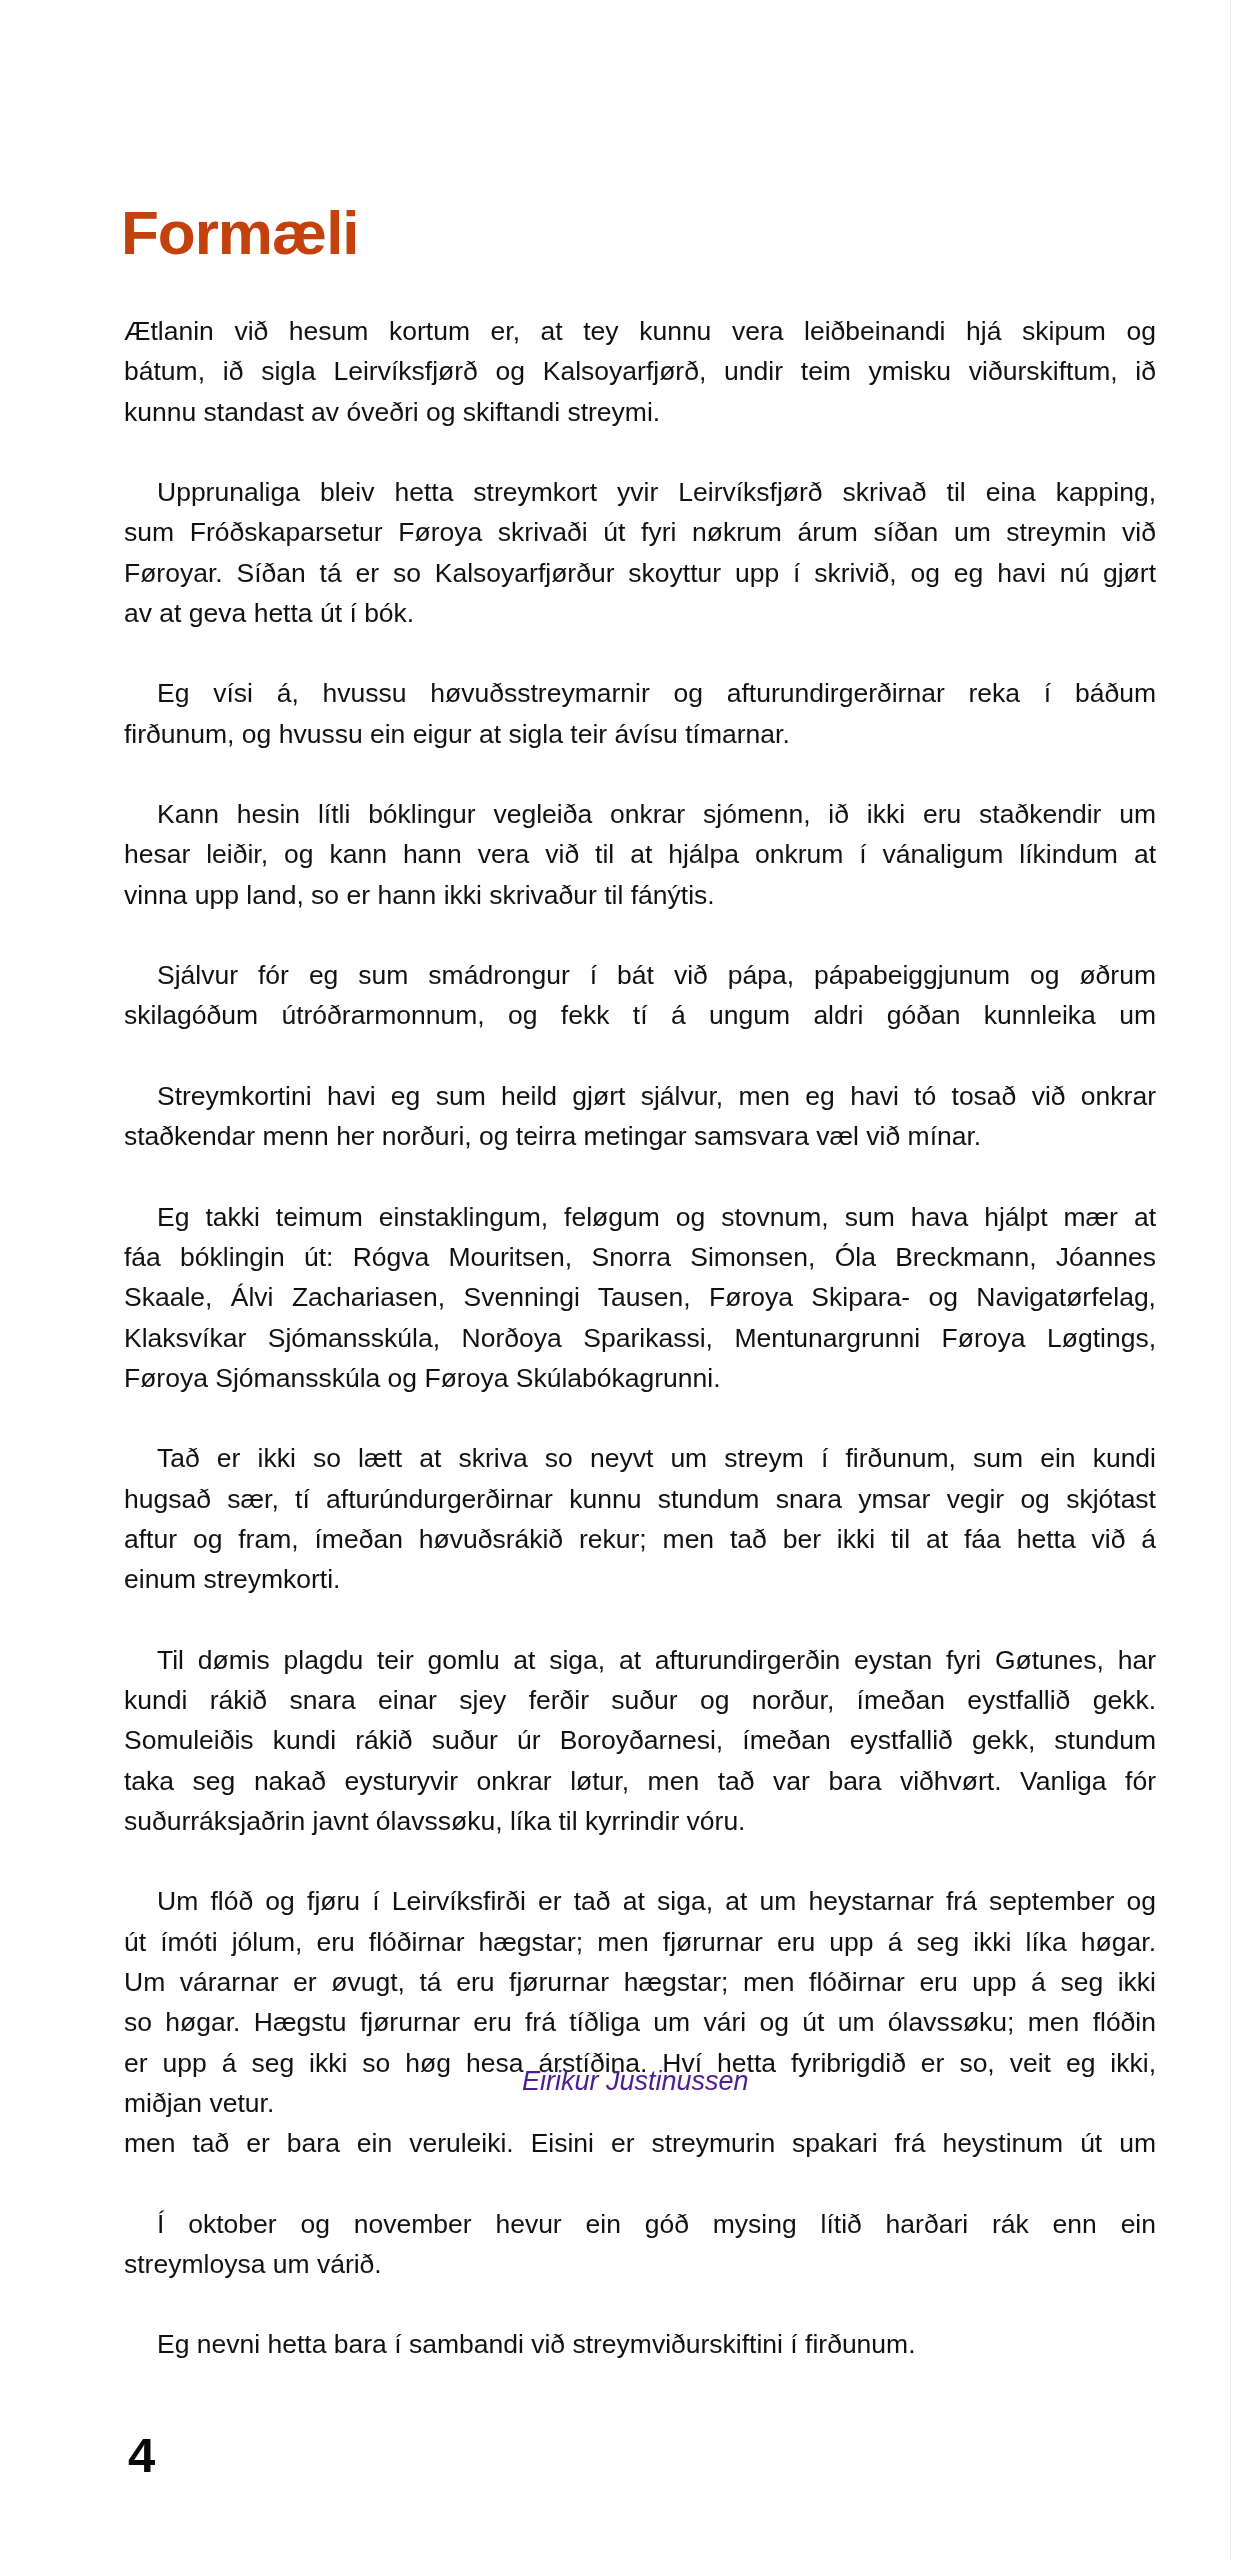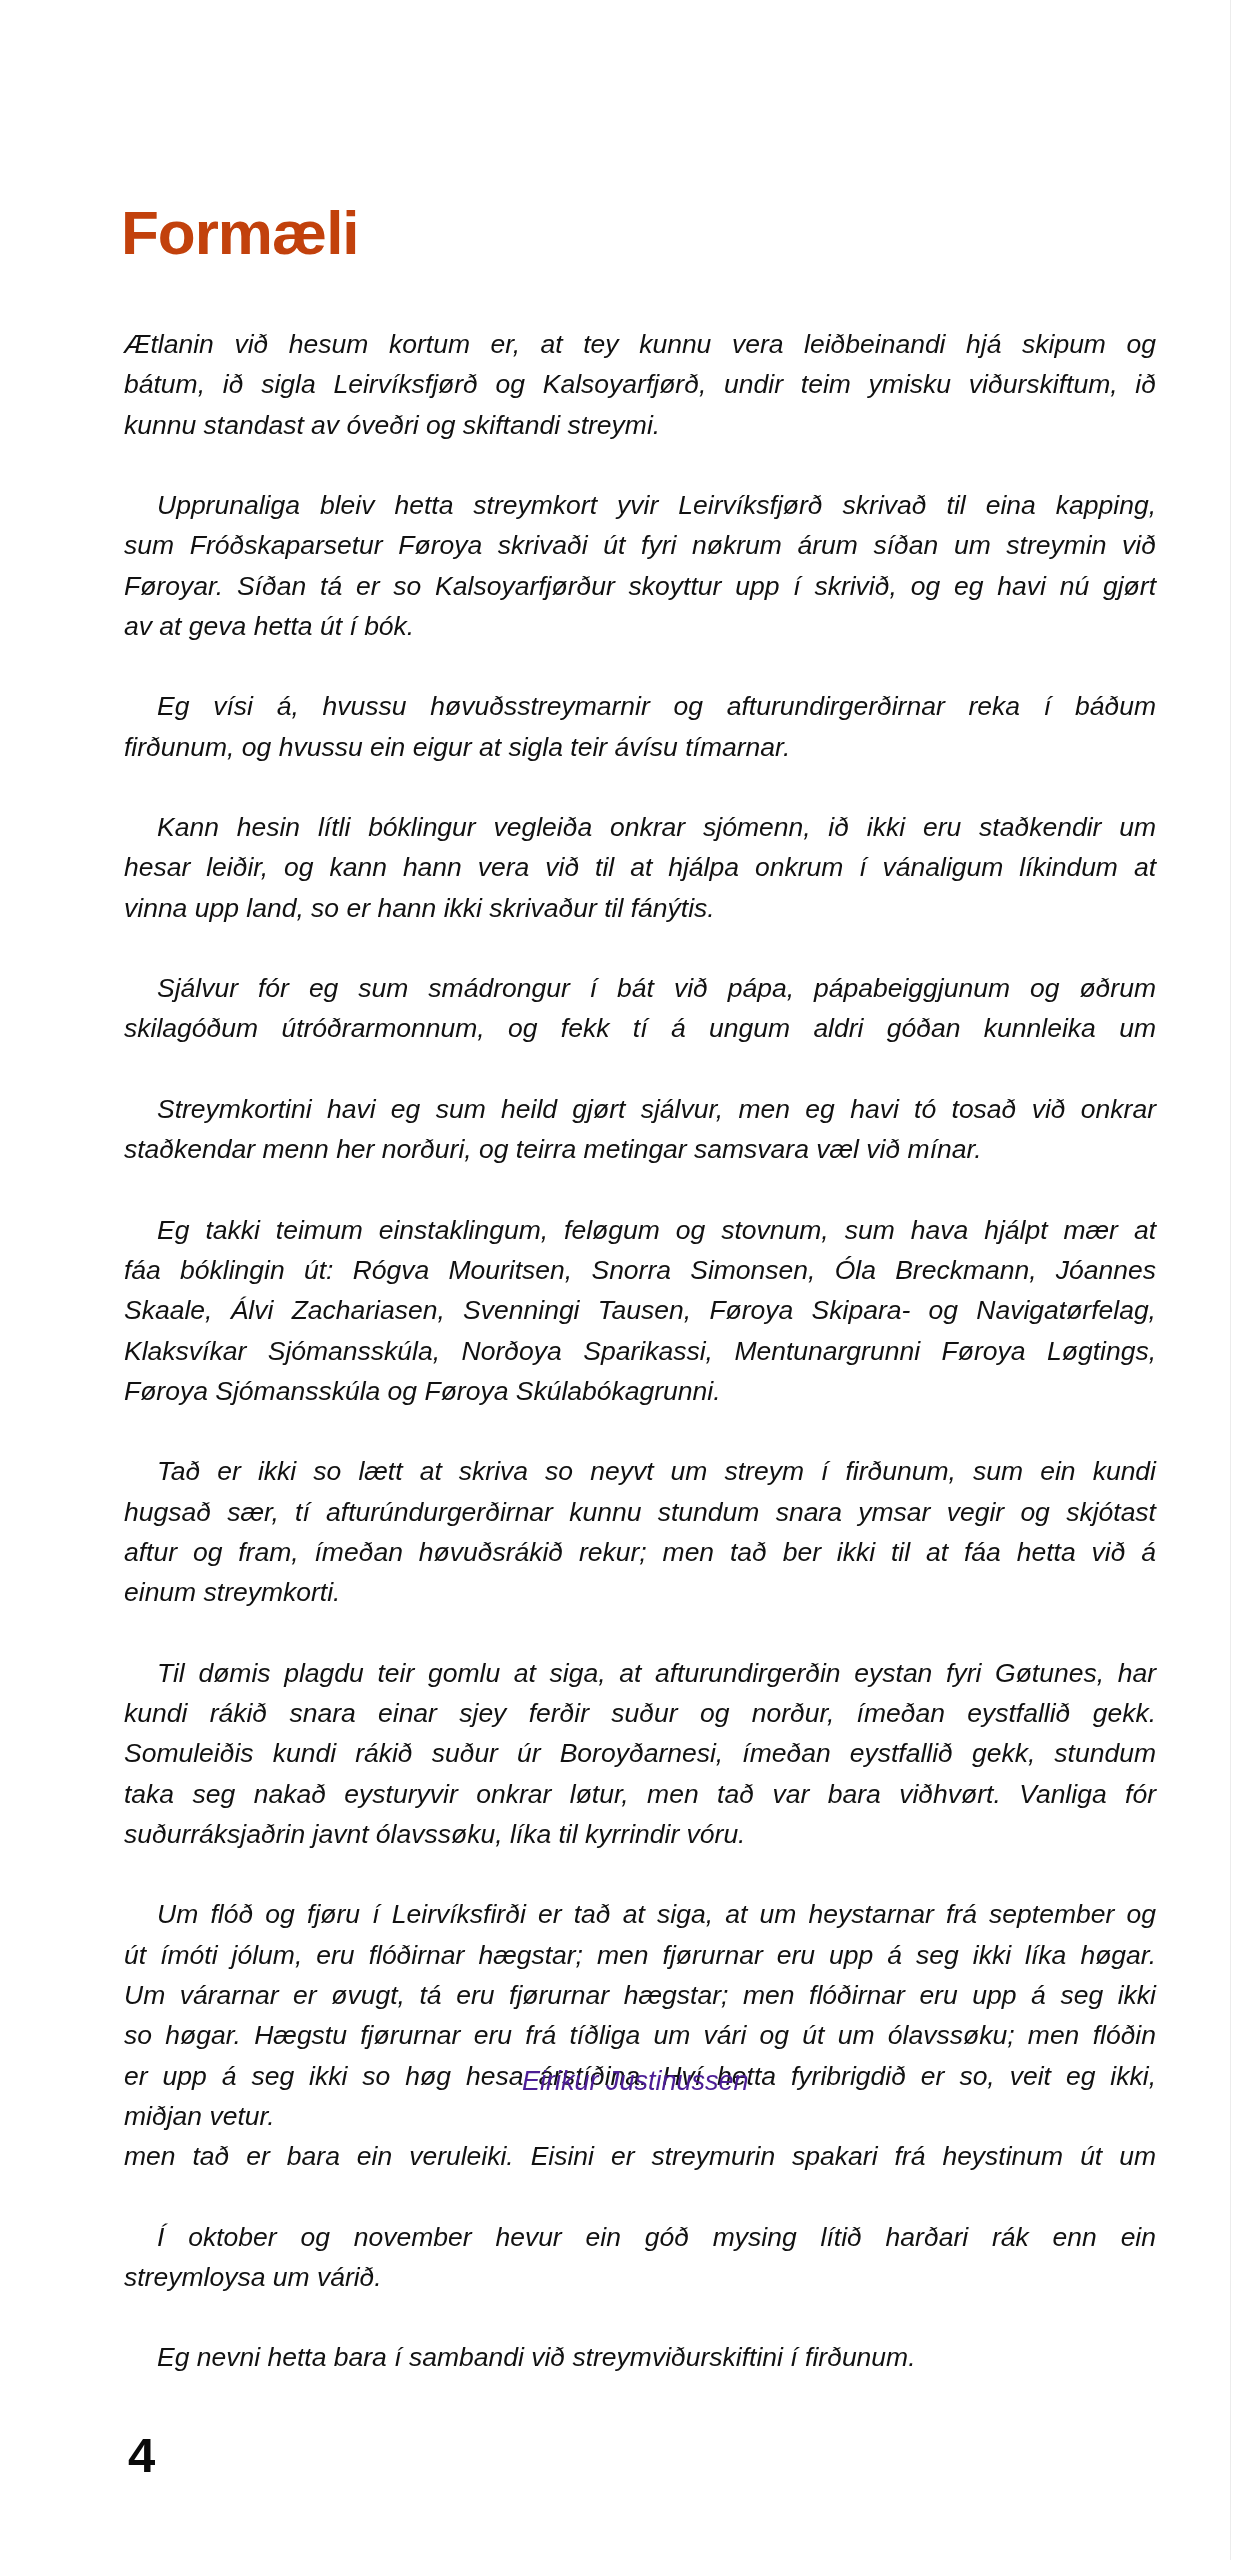--- a/index.html
+++ b/index.html
@@ -10,22 +10,22 @@
   .page-edge {
     position: absolute; left: 1230px; top: 0; width: 1px; height: 2560px;
     background: #ececec;
   }
   .title {
     position: absolute; left: 121px; top: 160px;
     font-size: 62px; font-weight: bold; letter-spacing: -1px; line-height: 1;
     color: #c2410c;
   }
   .body-text {
-    position: absolute; left: 124px; top: 324px; width: 1032px;
-    font-size: 26.5px; line-height: 40.35px; font-style: italic;
+    position: absolute; left: 124px; top: 311px; width: 1032px;
+    font-size: 26.5px; line-height: 40.35px;
   }
   .para { margin: 0; }
   .line {
     display: block; white-space: nowrap; text-align: justify;
     text-align-last: justify; height: 40.35px; overflow: visible;
   }
   .line.last { text-align-last: left; }
   .para.indent .line.first { padding-left: 33px; margin-top: 40px; }
   .para.gap-before { margin-top: 8px; }
   .para.gap-small { margin-top: 4px; }

